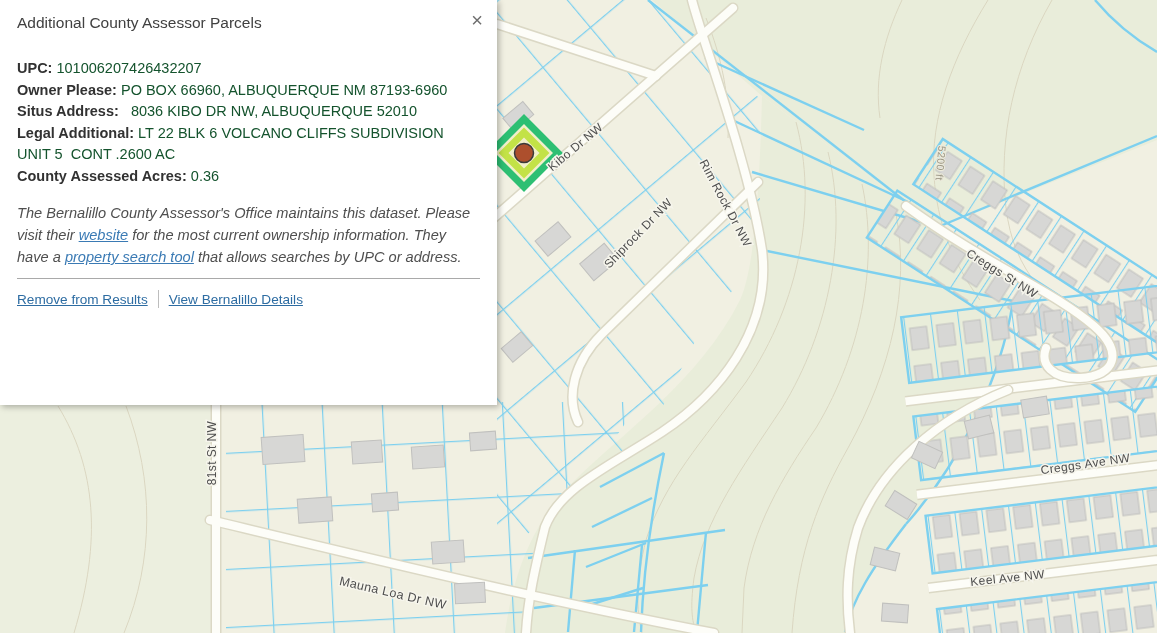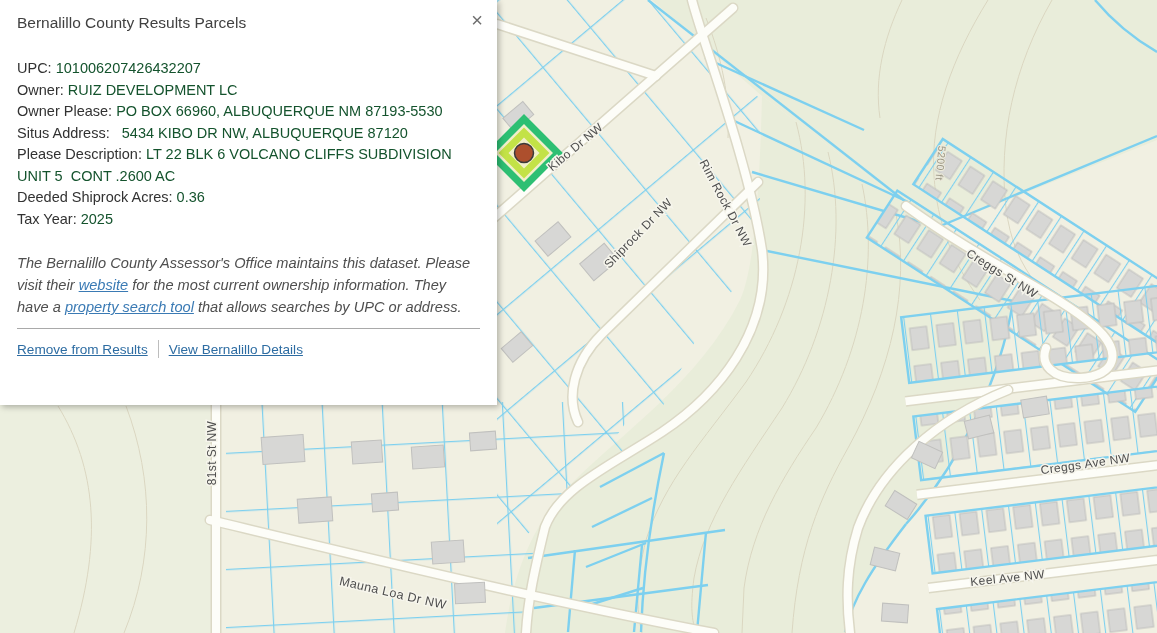--- a/index.html
+++ b/index.html
@@ -23,24 +23,24 @@
     position:absolute;left:0;top:0;width:497px;height:405px;background:#ffffff;
     box-sizing:border-box;padding:14px 17px 0 17px;
     box-shadow:2px 2px 6px rgba(0,0,0,.28);color:#4d4d4d;
   }
   #popup .title{font-size:15.5px;color:#414141;margin:0 26px 26px 0;font-weight:400;}
   #popup .close{
     position:absolute;top:10px;right:14px;font-size:20px;line-height:20px;
     color:#6e6e6e;cursor:pointer;font-weight:400;
   }
   #popup .field{font-size:14.5px;line-height:21.5px;white-space:pre-wrap;}
-  #popup .field b{color:#323232;font-weight:400;}
+  #popup .field b{color:#323232;font-weight:700;}
   #popup .field span.val{color:#14532d;}
   #popup .disclaimer{
-    font-style:italic;font-size:14.6px;line-height:22px;color:#4f4f4f;margin-top:22px;
+    font-style:italic;font-size:14.6px;line-height:22px;color:#4f4f4f;margin-top:15px;
   }
   #popup .disclaimer a{color:#3a7ab4;text-decoration:underline;cursor:pointer;}
   #popup hr{border:none;border-top:1px solid #a9a9a9;margin:10px 0 0 0;}
   #popup .actions{margin-top:11px;font-size:13.6px;display:flex;align-items:center;}
   #popup .actions a{color:#2d6ca2;text-decoration:underline;cursor:pointer;}
   #popup .actions .sep{
     display:inline-block;width:0;height:18px;border-left:1px solid #bdbdbd;margin:0 10px;
   }
 </style>
 </head>
@@ -180,30 +180,28 @@
         <text x="1008" y="582" font-size="12" transform="rotate(-6 1008 582)" class="street">Keel Ave NW</text>
         <text x="392" y="597" font-size="12.5" transform="rotate(13 392 597)" class="street">Mauna Loa Dr NW</text>
         <text x="216" y="453" font-size="12" transform="rotate(-90 216 453)" class="street">81st St NW</text>
         <text x="937" y="163" font-size="10.5" transform="rotate(95 937 163)" class="contour">5200 ft</text>
       </g>
 </svg>
 </div>
 
 <div id="popup">
   <div class="close">×</div>
-  <div class="title">Bernalillo County Results Parcels</div>
+  <div class="title">Additional County Assessor Parcels</div>
 
   <div id="popup-fields">
       <div class="field"><b>UPC:</b> <span class="val">101006207426432207</span></div>
-      <div class="field"><b>Owner:</b> <span class="val">RUIZ DEVELOPMENT LC</span></div>
-      <div class="field"><b>Owner Please:</b> <span class="val">PO BOX 66960, ALBUQUERQUE NM 87193-5530</span></div>
-      <div class="field"><b>Situs Address:</b> <span class="val">  5434 KIBO DR NW, ALBUQUERQUE 87120</span></div>
-      <div class="field"><b>Please Description:</b> <span class="val">LT 22 BLK 6 VOLCANO CLIFFS SUBDIVISION UNIT 5  CONT .2600 AC</span></div>
-      <div class="field"><b>Deeded Shiprock Acres:</b> <span class="val">0.36</span></div>
-      <div class="field"><b>Tax Year:</b> <span class="val">2025</span></div>
+      <div class="field"><b>Owner Please:</b> <span class="val">PO BOX 66960, ALBUQUERQUE NM 87193-6960</span></div>
+      <div class="field"><b>Situs Address:</b> <span class="val">  8036 KIBO DR NW, ALBUQUERQUE 52010</span></div>
+      <div class="field"><b>Legal Additional:</b> <span class="val">LT 22 BLK 6 VOLCANO CLIFFS SUBDIVISION UNIT 5  CONT .2600 AC</span></div>
+      <div class="field"><b>County Assessed Acres:</b> <span class="val">0.36</span></div>
     </div>
 
   <div class="disclaimer">
     <span>The Bernalillo County Assessor's Office maintains this dataset. Please visit their</span>
     <a>website</a>
     <span>for the most current ownership information. They have a</span>
     <a>property search tool</a>
     <span>that allows searches by UPC or address.</span>
   </div>
 

